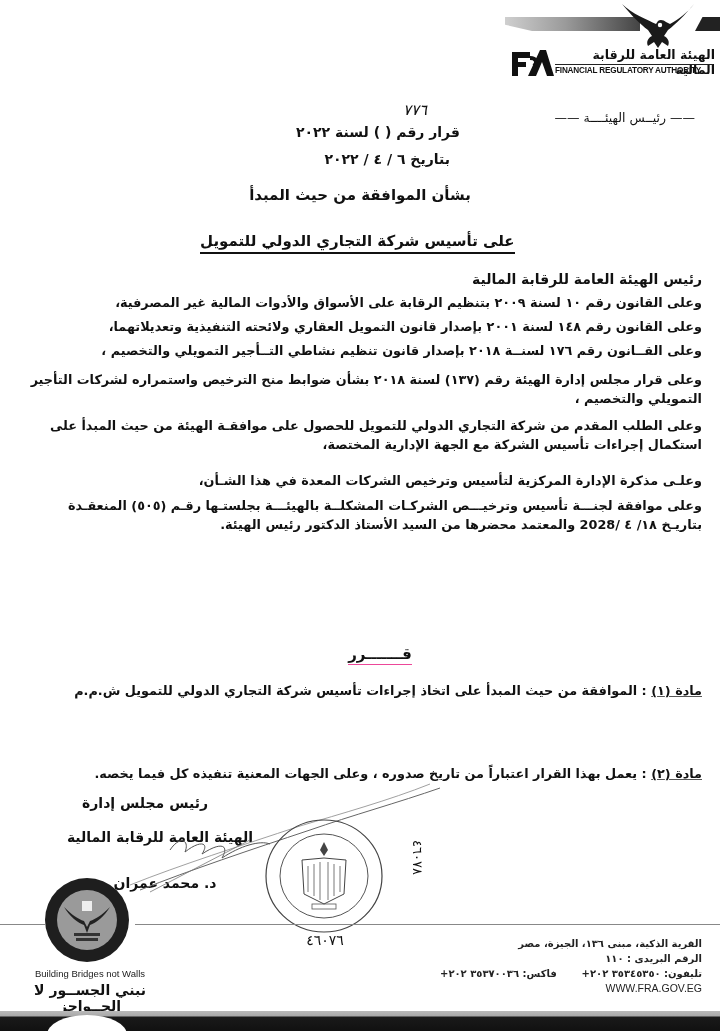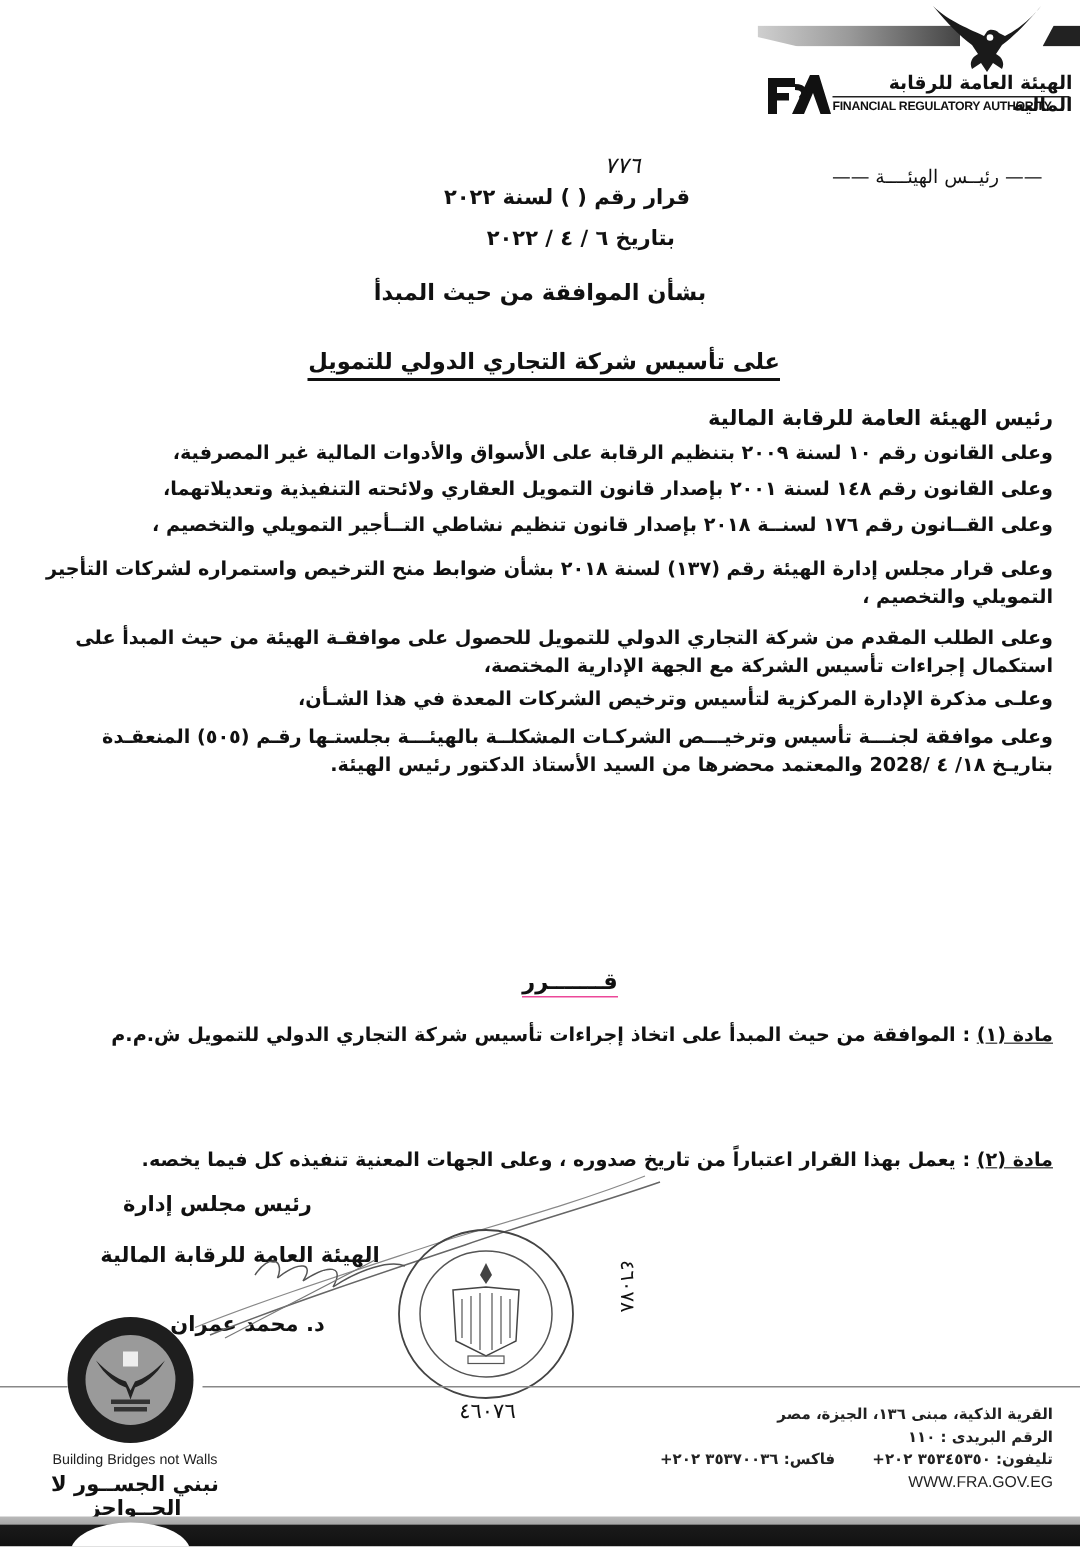--- a/index.html
+++ b/index.html
@@ -94,30 +94,30 @@
 <div id="org-rule" class="abs"></div>
 <div id="org-en" class="abs">FINANCIAL REGULATORY AUTHORITY</div>
 
 <div id="president-line" class="abs rtl">—— رئيــس الهيئــــة ——</div>
 
 <div id="handwritten-number" class="abs">٧٧٦</div>
 <div id="decision-no" class="abs rtl">قرار رقم (        ) لسنة ٢٠٢٢</div>
 <div id="decision-date" class="abs rtl">بتاريخ ٦ / ٤ / ٢٠٢٢</div>
 
 <div id="subject-1" class="abs rtl" style="text-align:center">بشأن الموافقة من حيث المبدأ</div>
-<div id="subject-2" class="abs rtl" style="text-align:right"><span>على تأسيس شركة التجاري الدولي للتمويل</span></div>
+<div id="subject-2" class="abs rtl" style="text-align:left"><span>على تأسيس شركة التجاري الدولي للتمويل</span></div>
 
 <div id="body-block" class="abs rtl">
   <div class="addressee">رئيس الهيئة العامة للرقابة المالية</div>
   <p class="para">وعلى القانون رقم ١٠ لسنة ٢٠٠٩ بتنظيم الرقابة على الأسواق والأدوات المالية غير المصرفية،</p>
   <p class="para">وعلى القانون رقم ١٤٨ لسنة ٢٠٠١ بإصدار قانون التمويل العقاري ولائحته التنفيذية وتعديلاتهما،</p>
   <p class="para">وعلى القــانون رقم ١٧٦ لسنــة ٢٠١٨ بإصدار قانون تنظيم نشاطي التــأجير التمويلي والتخصيم ،</p>
   <p class="para tight" style="margin-top:8px">وعلى قرار مجلس إدارة الهيئة رقم (١٣٧) لسنة ٢٠١٨ بشأن ضوابط منح الترخيص واستمراره لشركات التأجير التمويلي والتخصيم ،</p>
   <p class="para tight" style="margin-top:8px">وعلى الطلب المقدم من شركة التجاري الدولي للتمويل للحصول على موافقـة الهيئة من حيث المبدأ على استكمال إجراءات تأسيس الشركة مع الجهة الإدارية المختصة،</p>
-  <p class="para" style="margin-top:2px">وعلـى مذكرة الإدارة المركزية لتأسيس وترخيص الشركات المعدة في هذا الشـأن،</p>
+  <p class="para" style="margin-top:16px">وعلـى مذكرة الإدارة المركزية لتأسيس وترخيص الشركات المعدة في هذا الشـأن،</p>
   <p class="para tight" style="margin-top:4px">وعلى موافقة لجنـــة تأسيس وترخيـــص الشركـات المشكلــة بالهيئـــة بجلستـها رقـم (٥٠٥) المنعقـدة بتاريـخ ١٨/ ٤ /2028 والمعتمد محضرها من السيد الأستاذ الدكتور رئيس الهيئة.</p>
 </div>
 
 <div id="qarar-heading" class="abs rtl" style="text-align:center"><span>قـــــــرر</span></div>
 
 <div id="article-1" class="abs article rtl">
   <div><span class="label">مادة (١)</span><span> : </span><span>الموافقة من حيث المبدأ على اتخاذ إجراءات تأسيس شركة التجاري الدولي للتمويل  ش.م.م</span></div>
 </div>
 
 <div id="article-2" class="abs article rtl">

